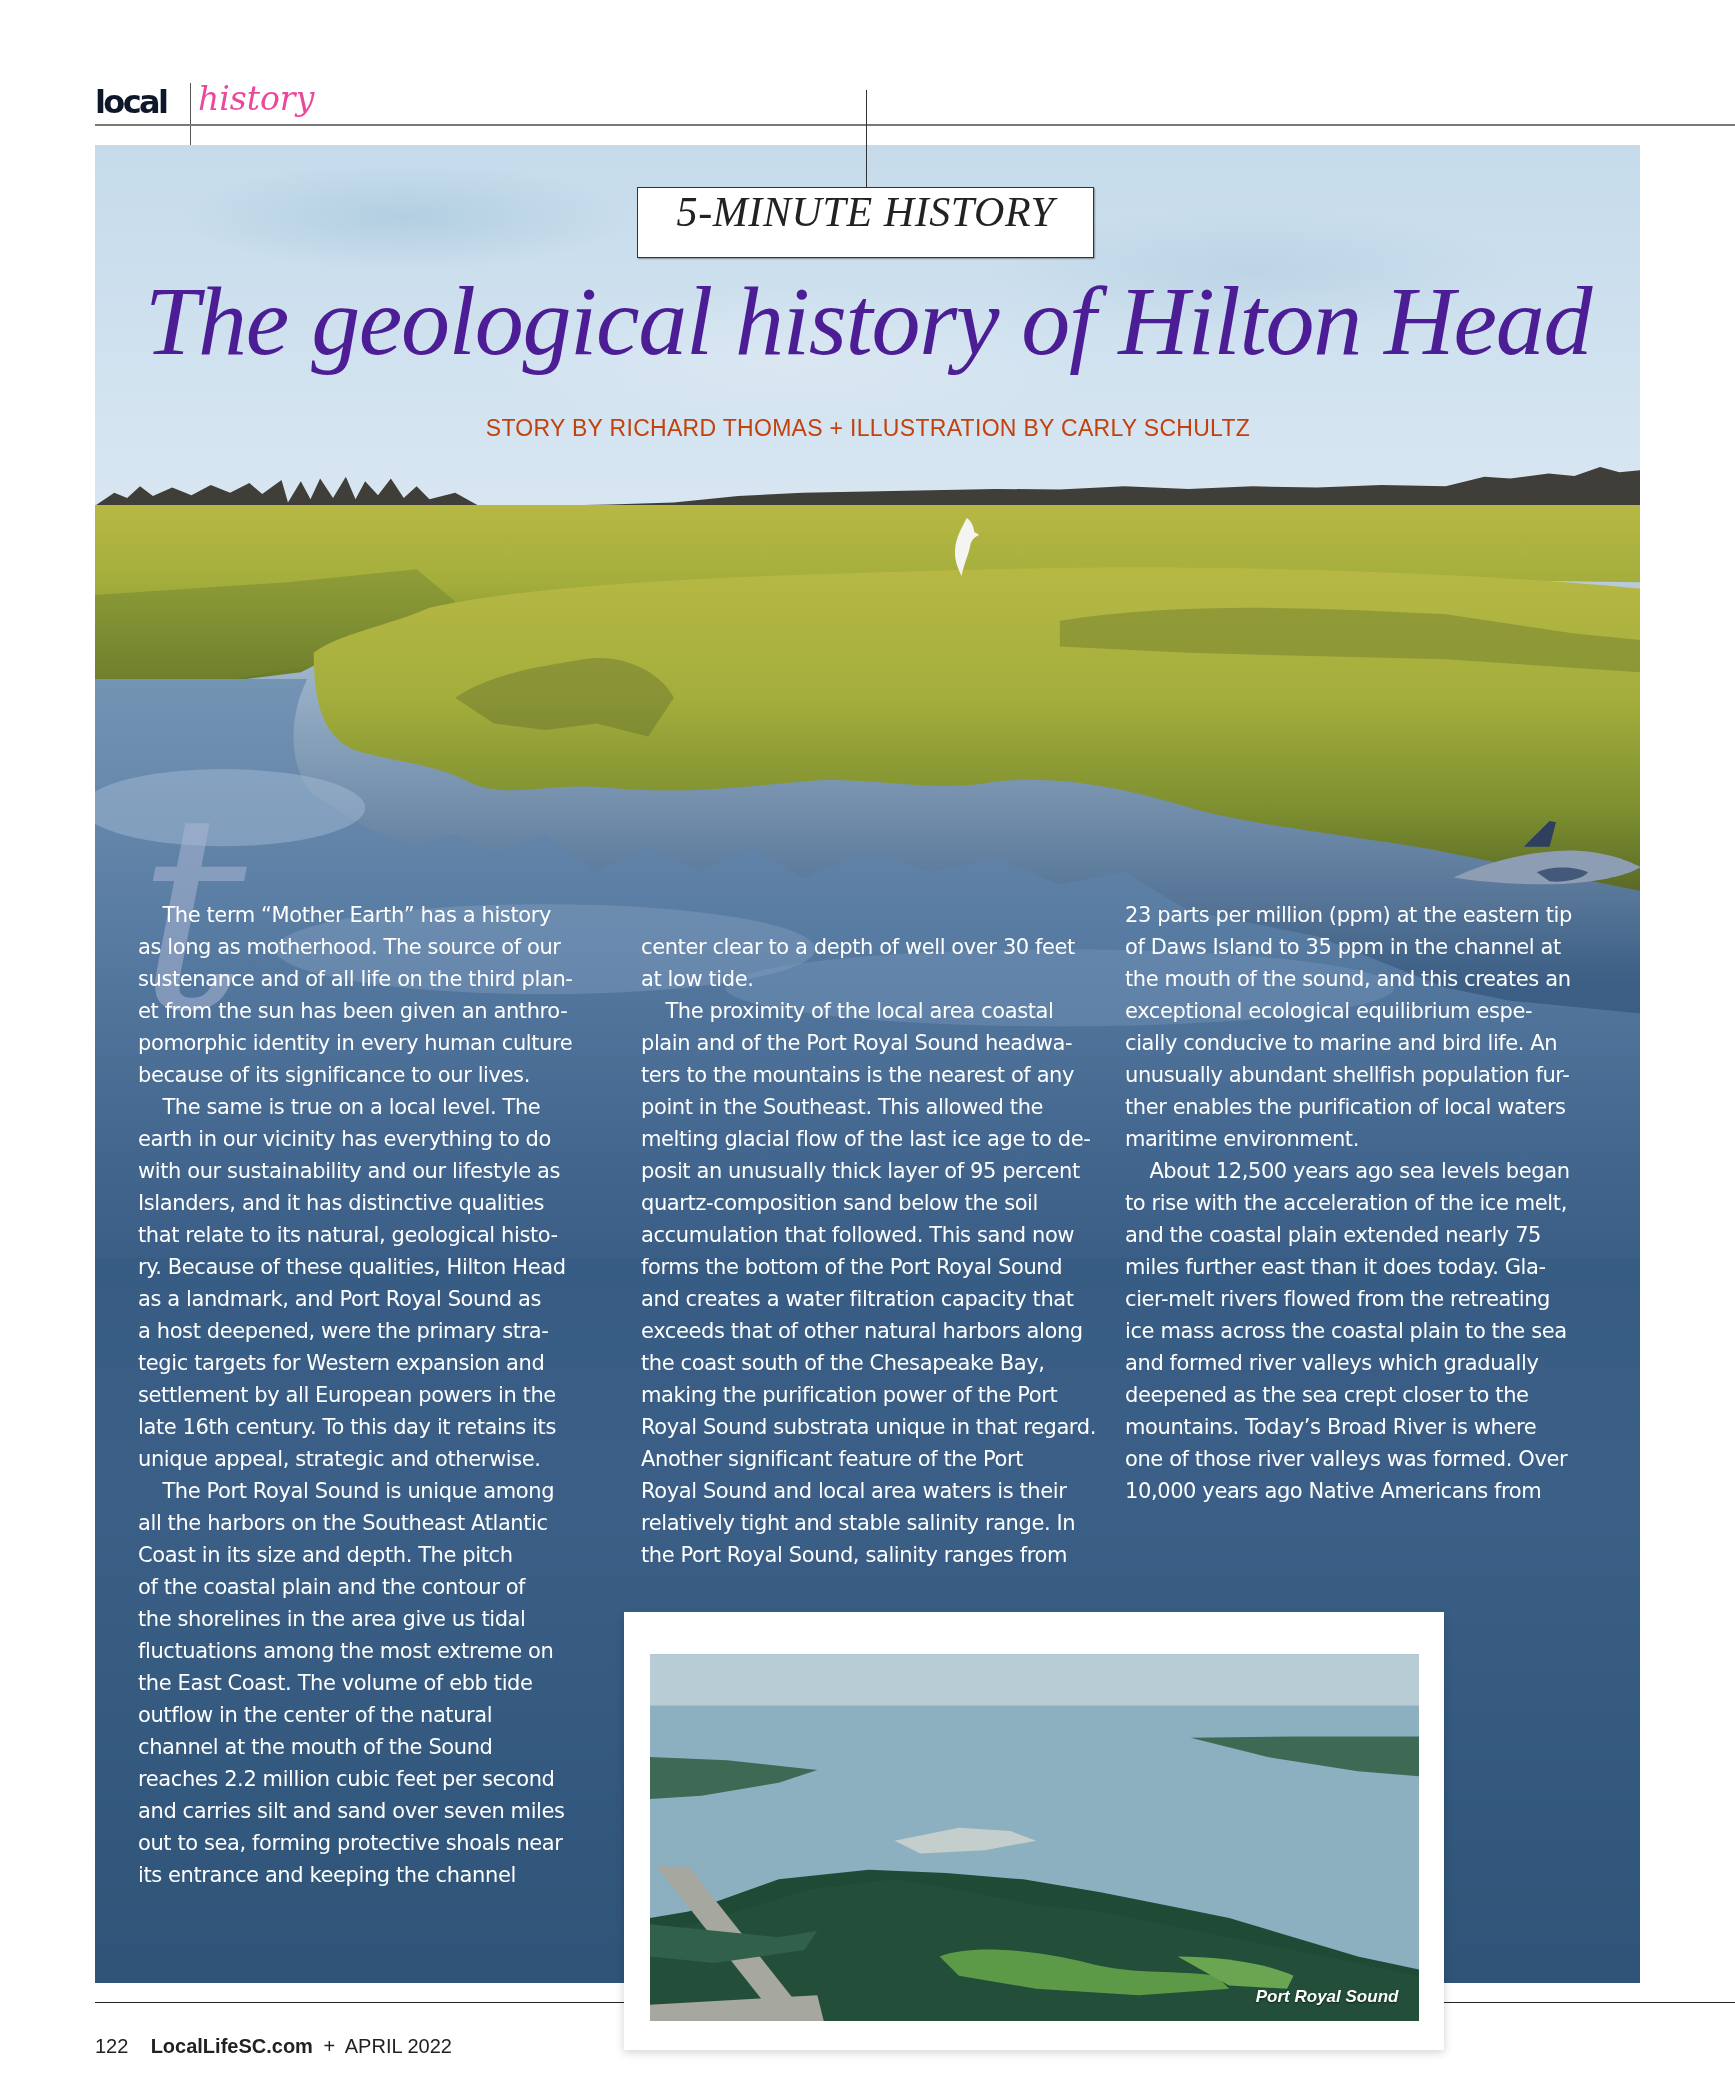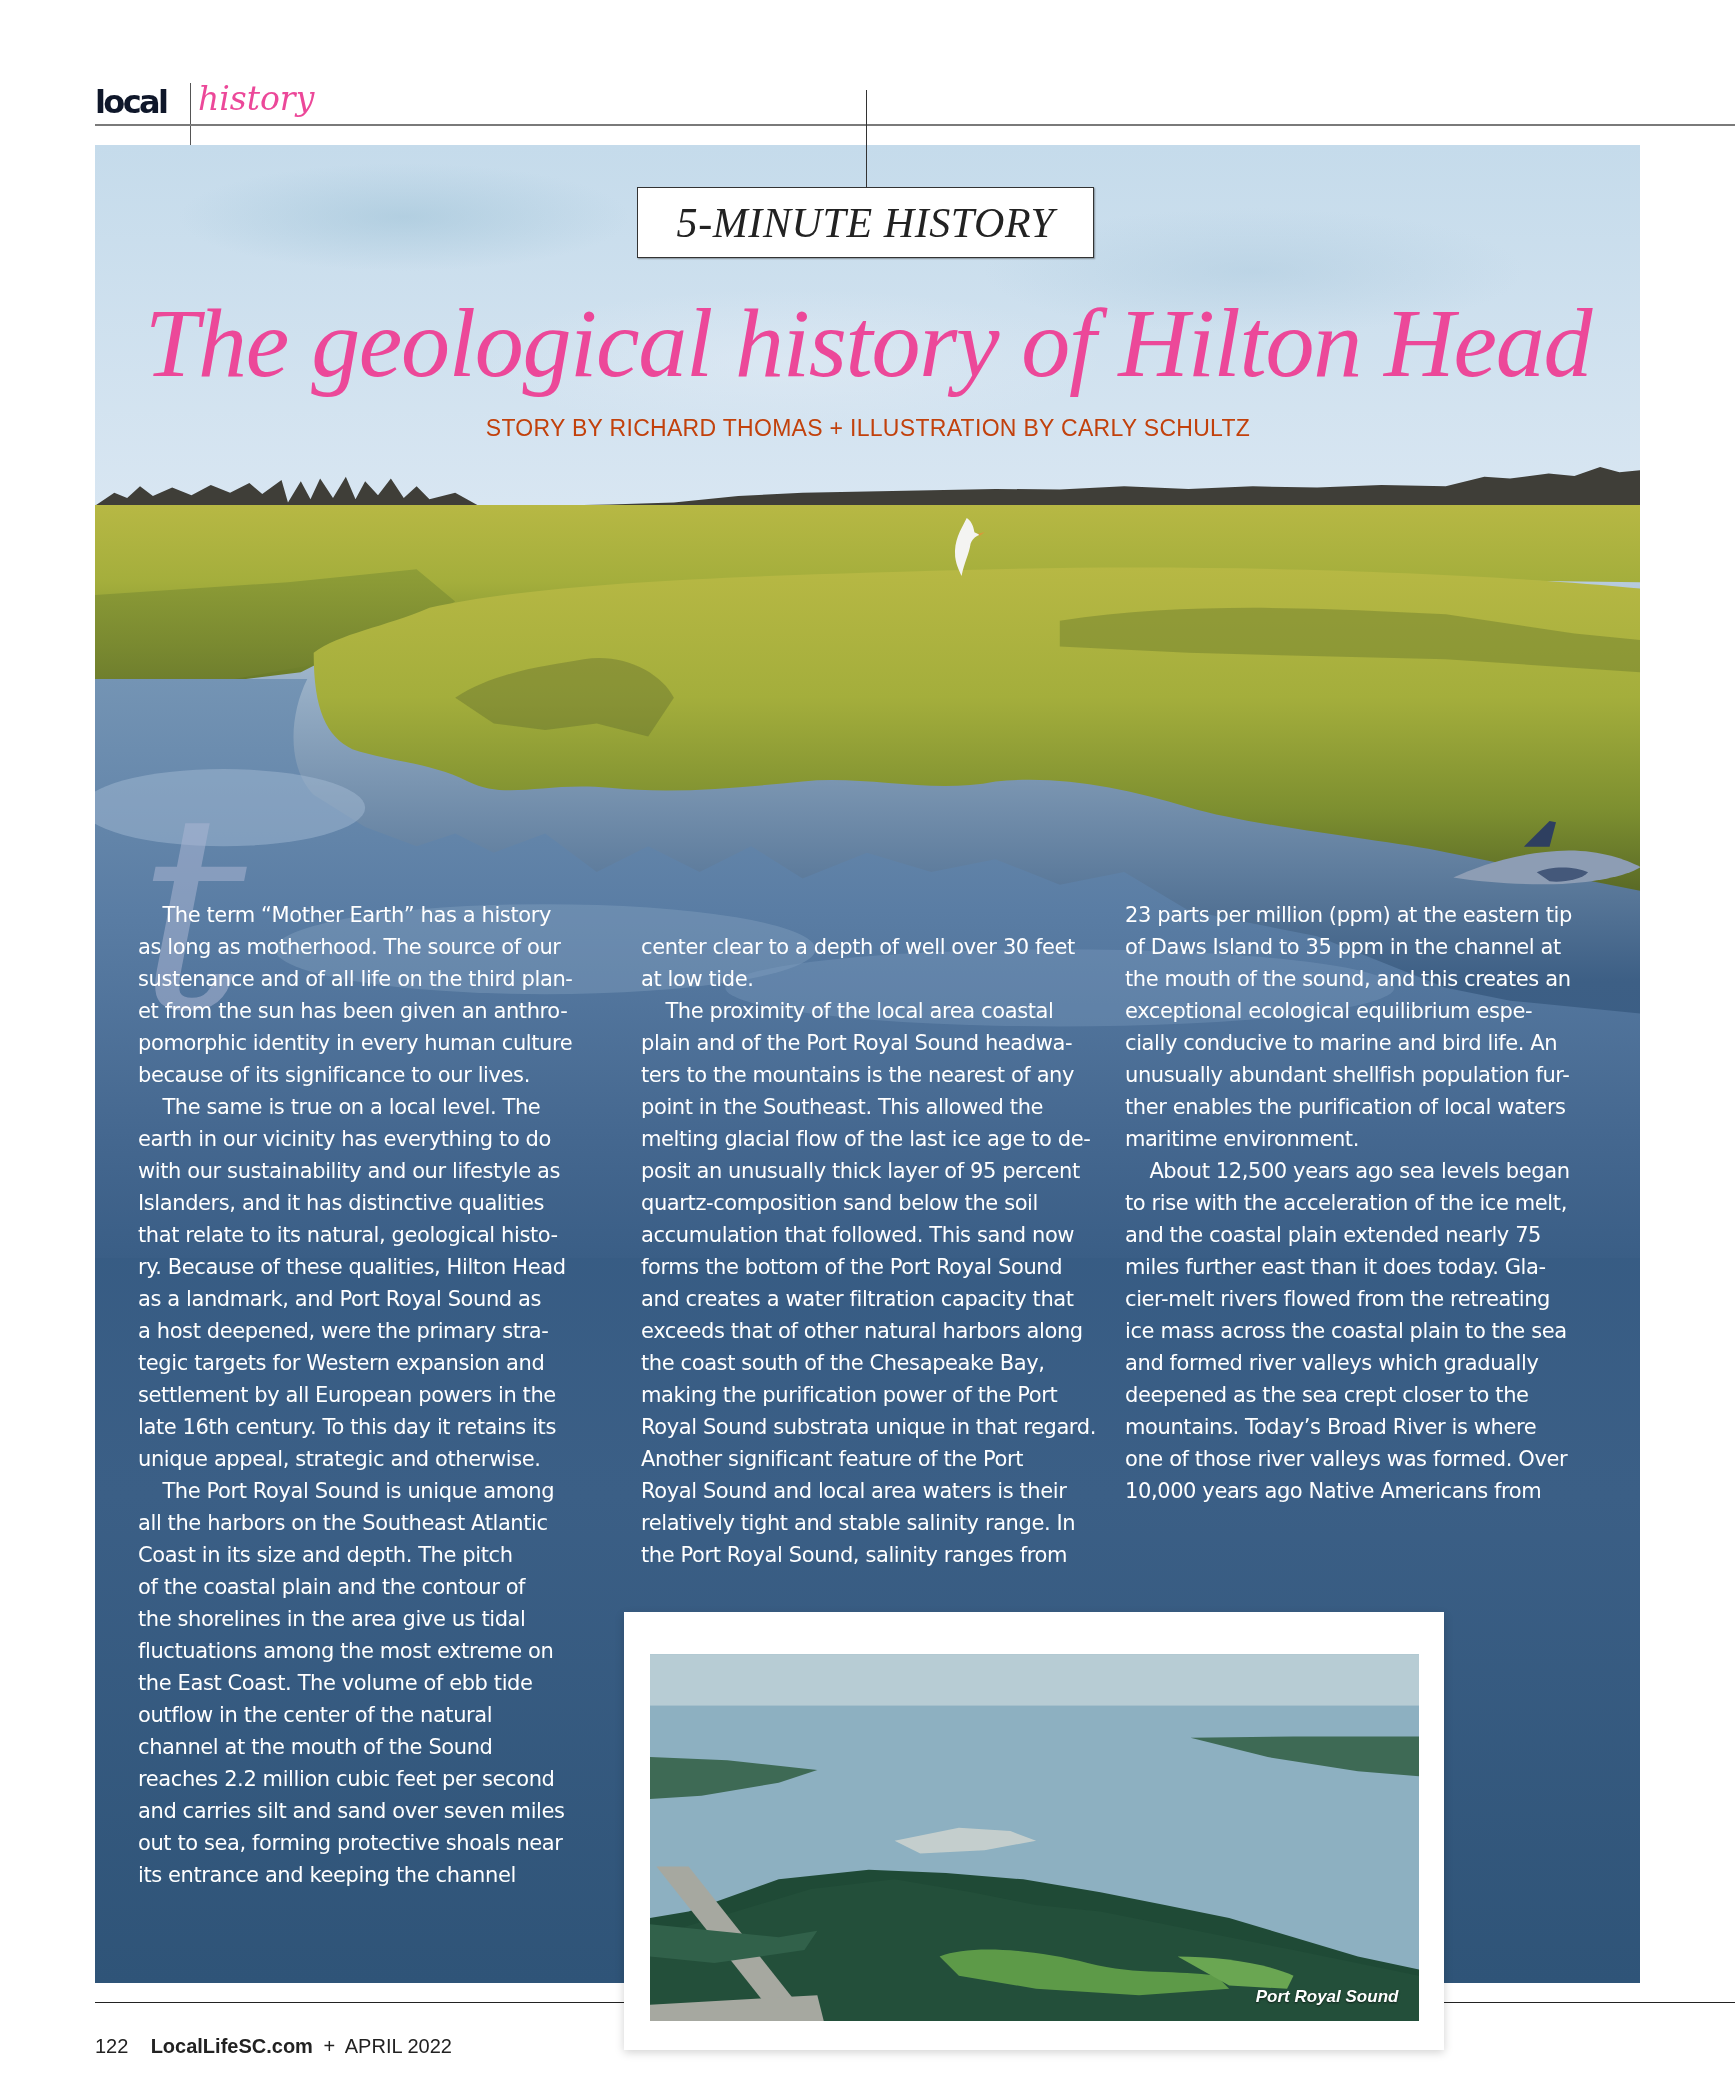--- a/index.html
+++ b/index.html
@@ -51,30 +51,30 @@
     font-family: "DejaVu Serif", serif; font-style: italic;
     font-size: 270px; line-height: 1; color: rgba(170,180,210,0.55);
     z-index: 2;
   }
 
   
   .kicker-box {
     position: absolute; left: 637px; top: 187px; width: 457px; height: 71px;
     background: #fff; border: 1.3px solid #333; box-sizing: border-box;
     box-shadow: 0.6px 1.3px 1.3px rgba(0,0,0,0.35);
-    display: flex; align-items: center; justify-content: center; z-index: 6;
+    display: flex; justify-content: center; z-index: 6;
   }
   .kicker-text {
     font-family: "Liberation Serif", serif; font-style: italic;
     font-size: 42px; color: #222; letter-spacing: 0.6px;
   }
   .title {
-    position: absolute; left: 0; top: 290px; width: 1736px; text-align: center;
+    position: absolute; left: 0; top: 268px; width: 1736px; text-align: center;
     font-family: "Liberation Serif", serif; font-style: italic;
-    font-size: 98px; line-height: 1.1; color: #ec4899; letter-spacing: -1.3px;
+    font-size: 98px; line-height: 1.1; color: #4c1d95; letter-spacing: -1.3px;
     z-index: 4;
   }
   .byline {
     position: absolute; left: 0; top: 415px; width: 1736px; text-align: center;
     font-family: "Liberation Sans", sans-serif; font-size: 23px;
     color: #c2410c; letter-spacing: 0.3px; z-index: 4;
   }
 
   
   .col {

